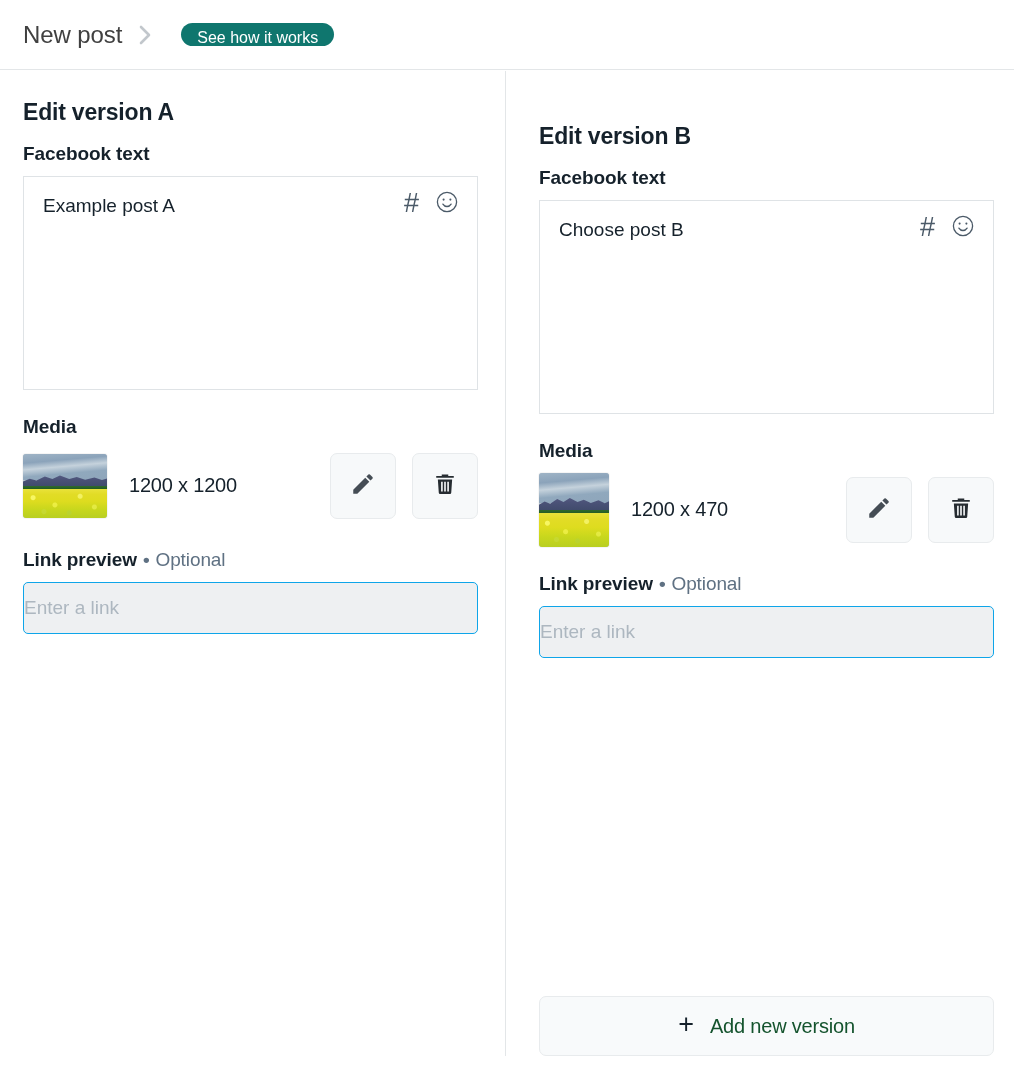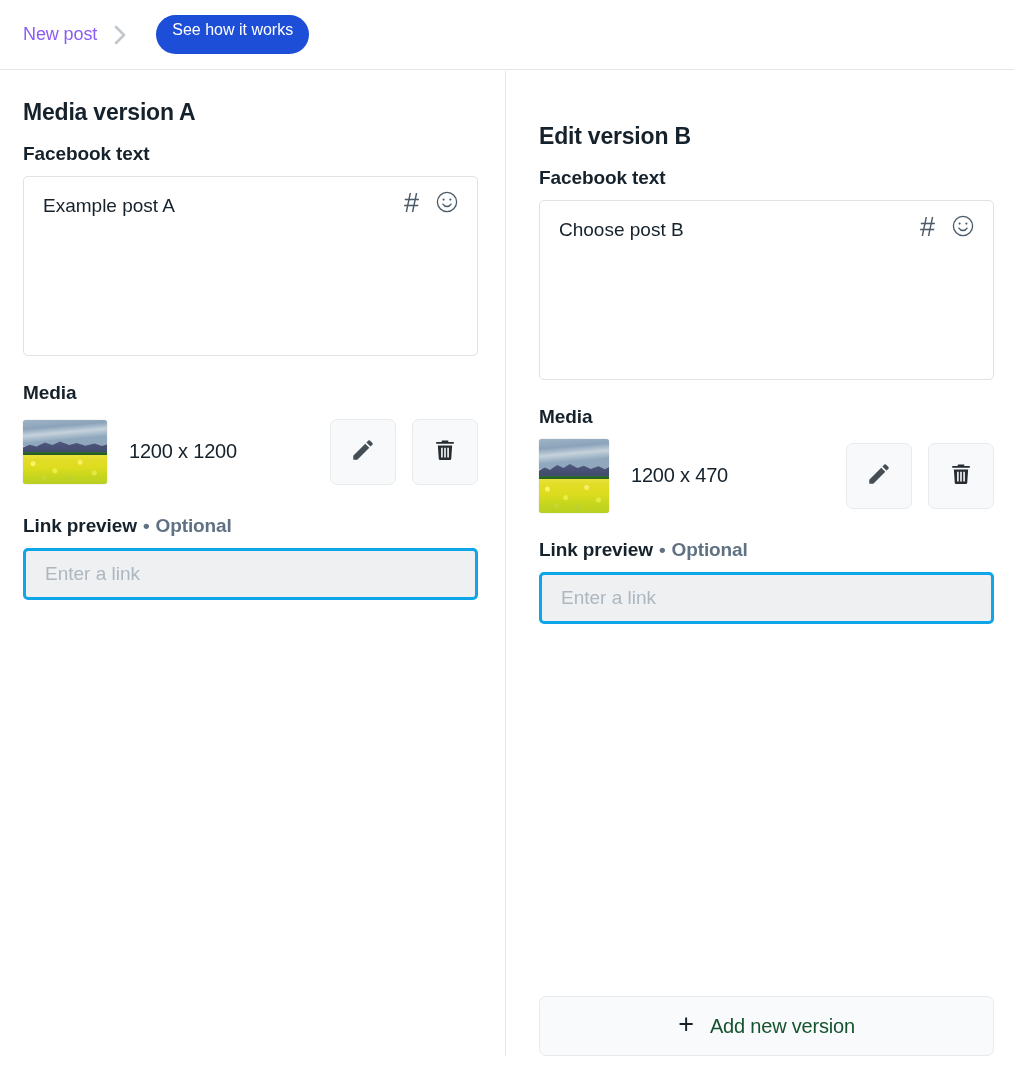--- a/index.html
+++ b/index.html
@@ -26,48 +26,48 @@
     position: absolute;
     top: 0; left: 0;
     width: 1014px;
     height: 70px;
     border-bottom: 1px solid #e3e6e8;
     display: flex;
     align-items: center;
     padding-left: 23px;
   }
   .crumb-link {
-    color: #8b5cf6;
-    font-size: 18px;
+    color: #404040;
+    font-size: 24px;
     font-weight: 400;
     letter-spacing: -0.1px;
     cursor: pointer;
     white-space: nowrap;
   }
   .crumb-sep {
     margin: 0 14px 0 16px;
     display: inline-flex;
     align-items: center;
     color: #c2c7cc;
   }
   .crumb-current {
     color: #15212b;
     font-size: 24px;
     font-weight: 700;
     letter-spacing: -0.2px;
     white-space: nowrap;
   }
   .pill {
     margin-left: 14px;
-    background: #1d4ed8;
+    background: #0f766e;
     color: #ffffff;
     font-size: 16px;
     font-weight: 500;
     border-radius: 999px;
-    padding: 7px 16px 16px 16px;
+    padding: 7px 16px 0 16px;
     line-height: 1;
     cursor: pointer;
     white-space: nowrap;
     border: none;
     font-family: "Liberation Sans", sans-serif;
   }
 
   
   .columns {
     position: absolute;
@@ -122,30 +122,30 @@
     letter-spacing: -0.1px;
   }
   .field-label.spaced { margin-top: 26px; }
   .opt-dot {
     color: #5f7183;
     font-weight: 700;
     margin: 0 6px;
   }
   .opt-word {
     color: #5f7183;
-    font-weight: 700;
+    font-weight: 400;
   }
 
   
   .textarea-box {
     position: relative;
     width: 455px;
-    height: 180px;
+    height: 214px;
     border: 1px solid #dfe3e6;
-    border-radius: 5px;
+    border-radius: 0;
     background: #ffffff;
   }
   .textarea-text {
     position: absolute;
     top: 18px;
     left: 19px;
     font-size: 19px;
     color: #15212b;
     font-family: "Liberation Sans", sans-serif;
   }
@@ -233,26 +233,25 @@
     align-items: center;
     justify-content: center;
     cursor: pointer;
     padding: 0;
   }
 
   
   .link-input {
     width: 455px;
     height: 52px;
-    border: 3px solid #0ea5e9;
+    border: 1px solid #0ea5e9;
     border-radius: 5px;
     background: #eef0f2;
     display: flex;
     align-items: center;
-    padding-left: 19px;
     cursor: text;
   }
   .link-ph {
     font-size: 19px;
     color: #adb7c0;
   }
 
   
   .add-version {
     margin-top: auto;
@@ -294,21 +293,21 @@
         <path d="M3 4 L11 12 L3 20" stroke="#c2c7cc" stroke-width="2.6" stroke-linecap="round" stroke-linejoin="round"></path>
       </svg>
     </span>
     <button class="pill">See how it works</button>
   </div>
 
   <div class="columns">
 
     <div class="col left">
 
-      <h2 class="col-title">Media version A</h2>
+      <h2 class="col-title">Edit version A</h2>
 
       <div class="field-label">Facebook text</div>
 
       <div class="textarea-box">
         <span class="textarea-text">Example post A</span>
         <div class="ta-icons">
           <span class="icon-hash">#</span>
           <span class="icon-smiley">
             <svg width="24" height="24" viewBox="0 0 24 24" fill="none" aria-hidden="true">
               <circle cx="12" cy="12" r="9.6" stroke="#4b5a68" stroke-width="1.3"></circle>

